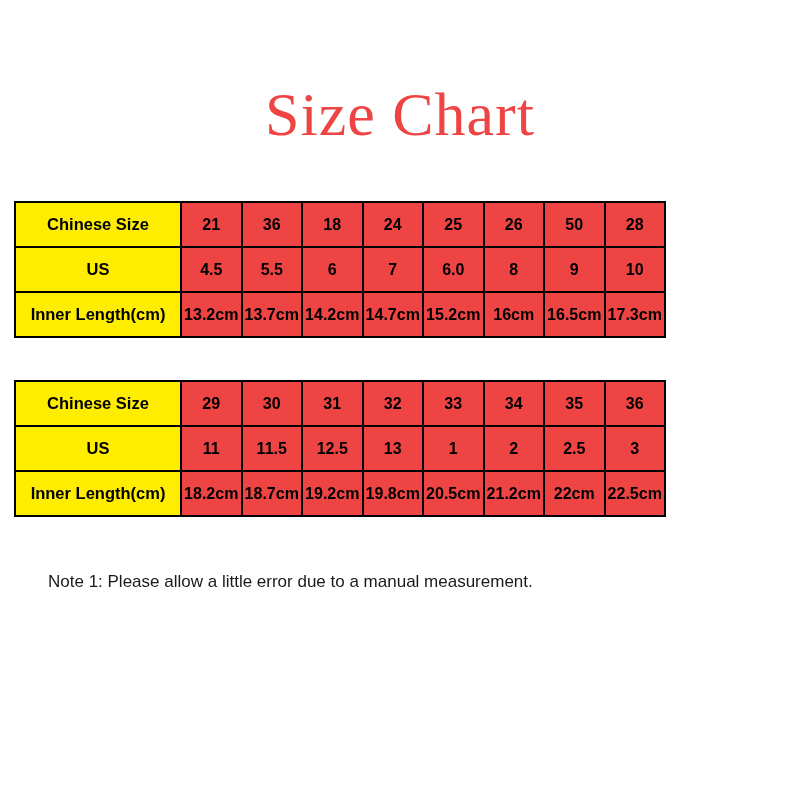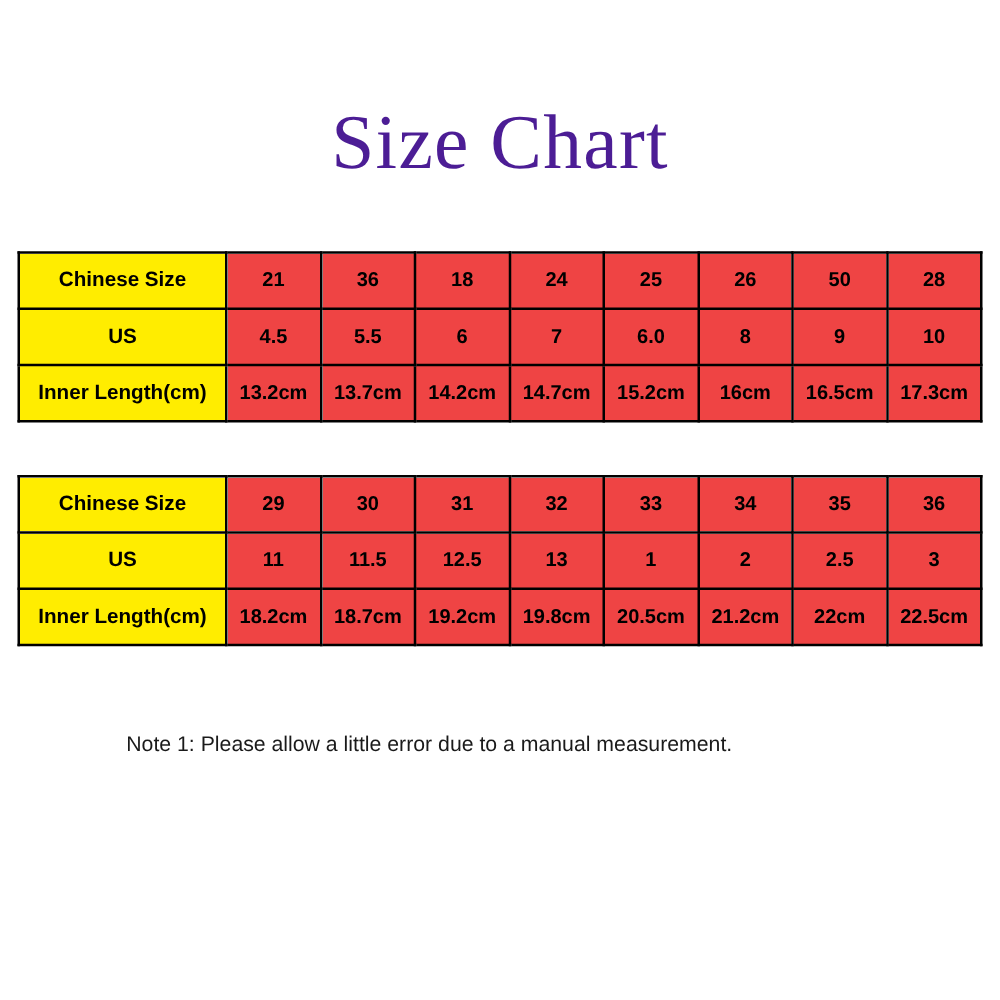--- a/index.html
+++ b/index.html
@@ -22,29 +22,29 @@
   }
   .title {
     text-align: center;
     font-family: "Liberation Serif", serif;
     font-size: 62px;
     font-weight: 400;
     letter-spacing: 1px;
     margin: 0;
     padding-top: 82px;
     line-height: 1.05;
-    color: #4c1d95;
+    color: #ef4444;
   }
   .table-wrap {
     margin: 0 auto;
     width: 772px;
   }
   table.size-table {
     border-collapse: collapse;
-    width: 772px;
+    width: 652px;
     table-layout: fixed;
     border: 2px solid #000;
   }
   table.size-table td {
     border: 2px solid #000;
     height: 43px;
     text-align: center;
     vertical-align: middle;
     font-size: 16px;
     font-weight: bold;
@@ -57,22 +57,22 @@
     background: #ffed00;
     width: 160px;
     font-size: 16.5px;
   }
   table.size-table td.val {
     background: #ef4444;
   }
   .table1 { margin-top: 54px; }
   .table2 { margin-top: 42px; }
   .notes {
-    margin-top: 62px;
-    padding-left: 101px;
+    margin-top: 48px;
+    padding-left: 48px;
     font-size: 17px;
     font-weight: 400;
     color: #1a1a1a;
     line-height: 1.95;
   }
   .notes div {
     white-space: nowrap;
   }
 </style>
 </head>

